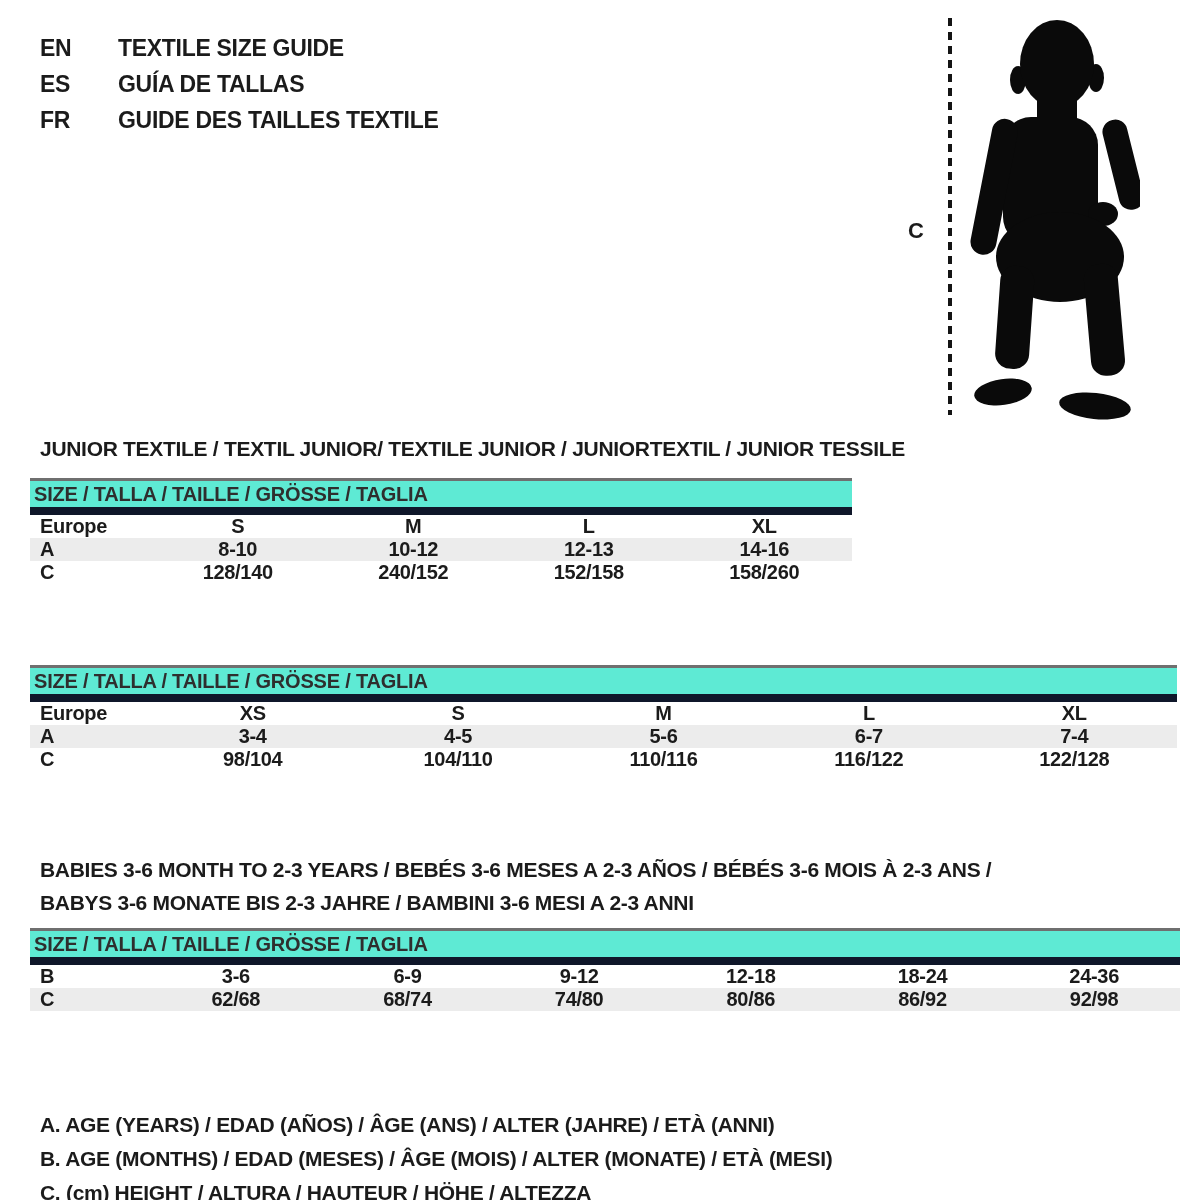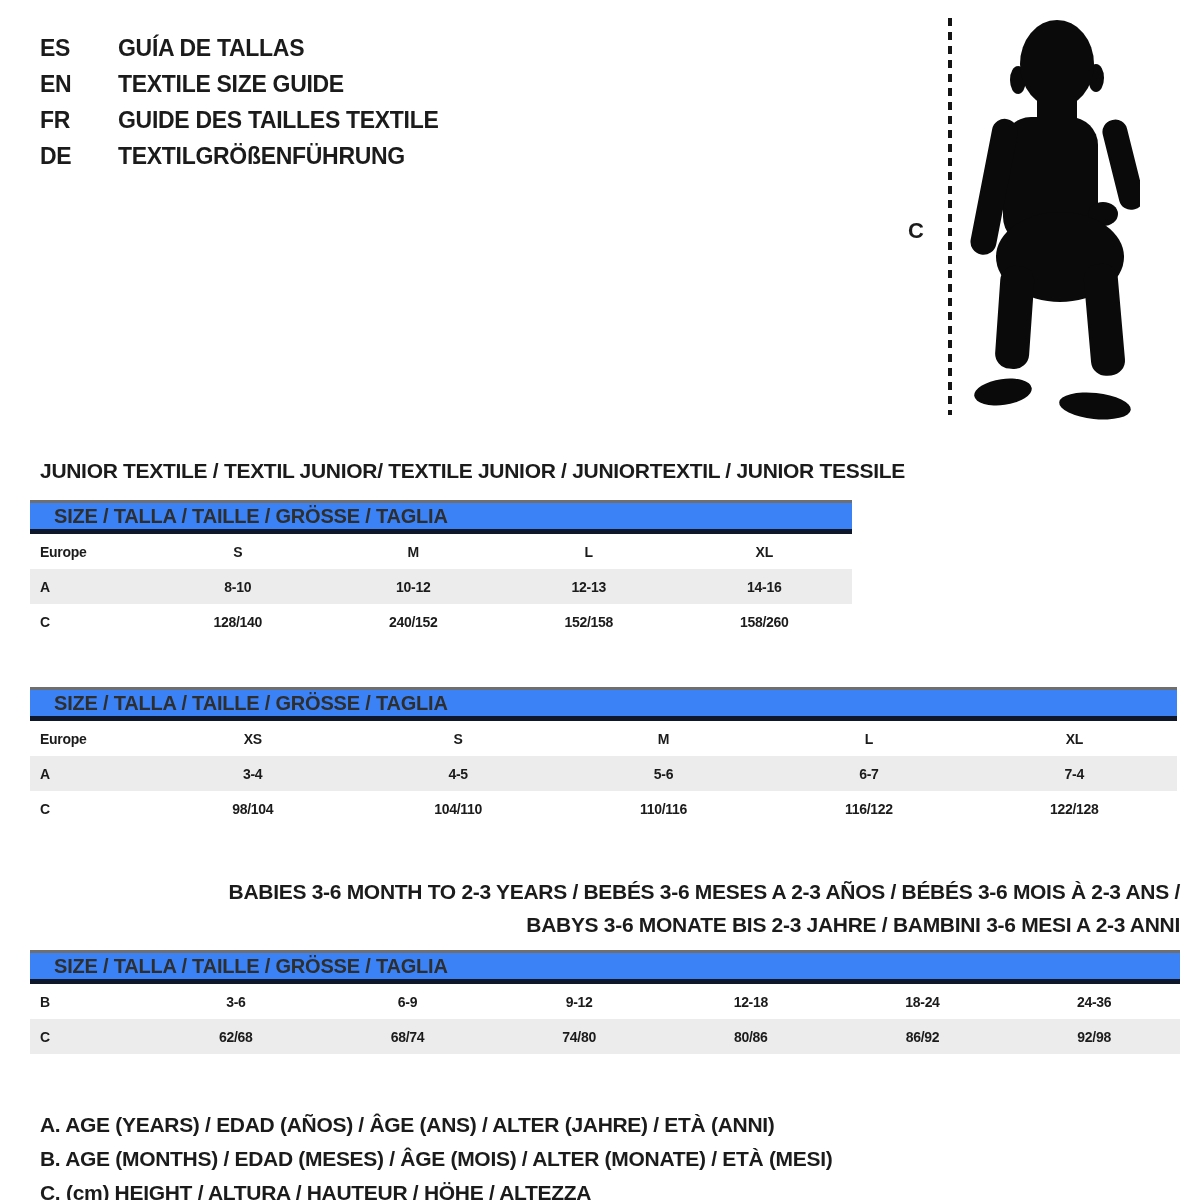--- a/index.html
+++ b/index.html
@@ -18,64 +18,60 @@
 
   
   .measure-line{
     position:absolute;left:948px;top:18px;width:4px;height:397px;
     background:repeating-linear-gradient(to bottom,#141414 0 8px,transparent 8px 14px);
   }
   .measure-c{position:absolute;left:908px;top:218px;font-size:22px;}
   .silhouette{position:absolute;left:965px;top:14px;}
 
   
-  .section{position:absolute;left:30px;margin-top:22px;}
+  .section{position:absolute;left:30px;}
   .section-title{font-size:21px;line-height:24px;letter-spacing:-0.3px;white-space:nowrap;padding-left:10px;}
   .title-sub{font-size:14px;vertical-align:-4px;}
-  .two-line .section-title{line-height:33px;text-align:right;}
+  .two-line .section-title{line-height:33px;}
 
   .size-band{
-    margin-top:17px;background:#3b82f6;border-top:3px solid #6f6f6f;border-bottom:5px solid #0f172a;
-    height:26px;line-height:26px;padding-left:24px;font-size:20px;color:#2e2e2e;letter-spacing:-0.2px;
+    margin-top:17px;background:#5eead4;border-top:3px solid #6f6f6f;border-bottom:8px solid #0f172a;
+    height:26px;line-height:26px;padding-left:4px;font-size:20px;color:#2e2e2e;letter-spacing:-0.2px;
   }
   .size-table{width:100%;border-collapse:collapse;table-layout:fixed;}
-  .size-table td{height:35px;text-align:center;font-size:14px;letter-spacing:-0.3px;padding:0;}
+  .size-table td{height:22px;text-align:center;font-size:20px;letter-spacing:-0.3px;padding:0;}
   .size-table td.rowlabel{width:110px;text-align:left;padding-left:10px;}
   tr.stripe{background:#ececec;}
 
   #junior-section{top:437px;width:822px;}
   #children-section{top:648px;width:1147px;}
   #babies-section{top:853px;width:1150px;}
   #babies-section .size-band{margin-top:9px;}
 
   
   .notes{position:absolute;left:40px;top:1108px;}
   .note-line{font-size:21px;line-height:34px;letter-spacing:-0.3px;white-space:nowrap;}
 </style>
 </head>
 <body>
 
 <div class="page">
 
   <header class="langs">
     <div class="lang-row">
+      <span class="lang-code">EN</span>
+      <span class="lang-title">TEXTILE SIZE GUIDE</span>
+    </div>
+    <div class="lang-row">
       <span class="lang-code">ES</span>
       <span class="lang-title">GUÍA DE TALLAS</span>
     </div>
     <div class="lang-row">
-      <span class="lang-code">EN</span>
-      <span class="lang-title">TEXTILE SIZE GUIDE</span>
-    </div>
-    <div class="lang-row">
       <span class="lang-code">FR</span>
       <span class="lang-title">GUIDE DES TAILLES TEXTILE</span>
-    </div>
-    <div class="lang-row">
-      <span class="lang-code">DE</span>
-      <span class="lang-title">TEXTILGRÖßENFÜHRUNG</span>
     </div>
   </header>
 
   <div class="measure-line"></div>
   <div class="measure-c">C</div>
   <svg class="silhouette" width="175" height="410" viewBox="0 0 175 410" xmlns="http://www.w3.org/2000/svg">
     <g fill="#0a0a0a">
 
       <ellipse cx="53" cy="66" rx="8" ry="14"></ellipse>
       <ellipse cx="131" cy="64" rx="8" ry="14"></ellipse>

